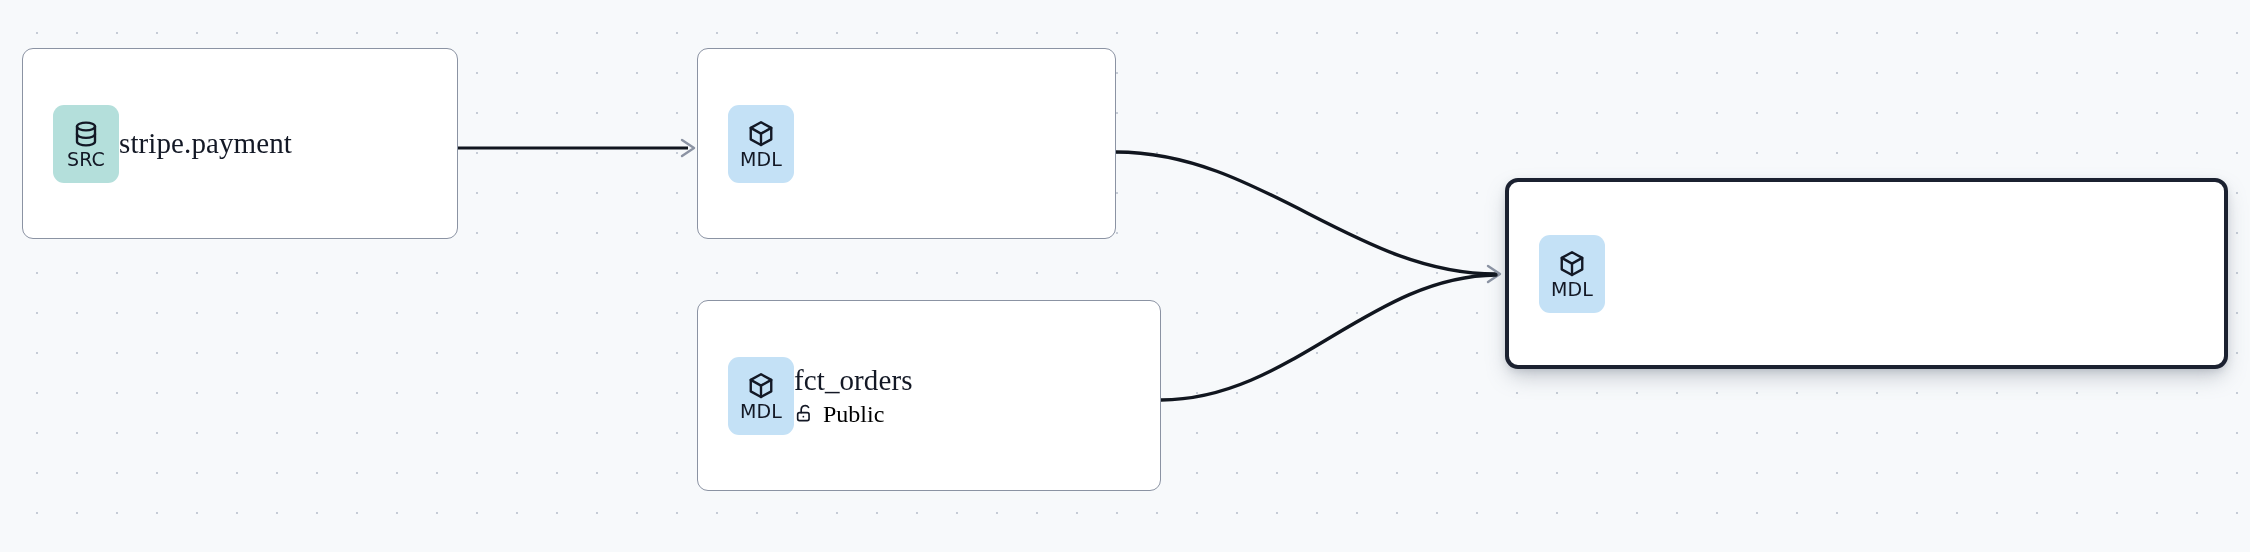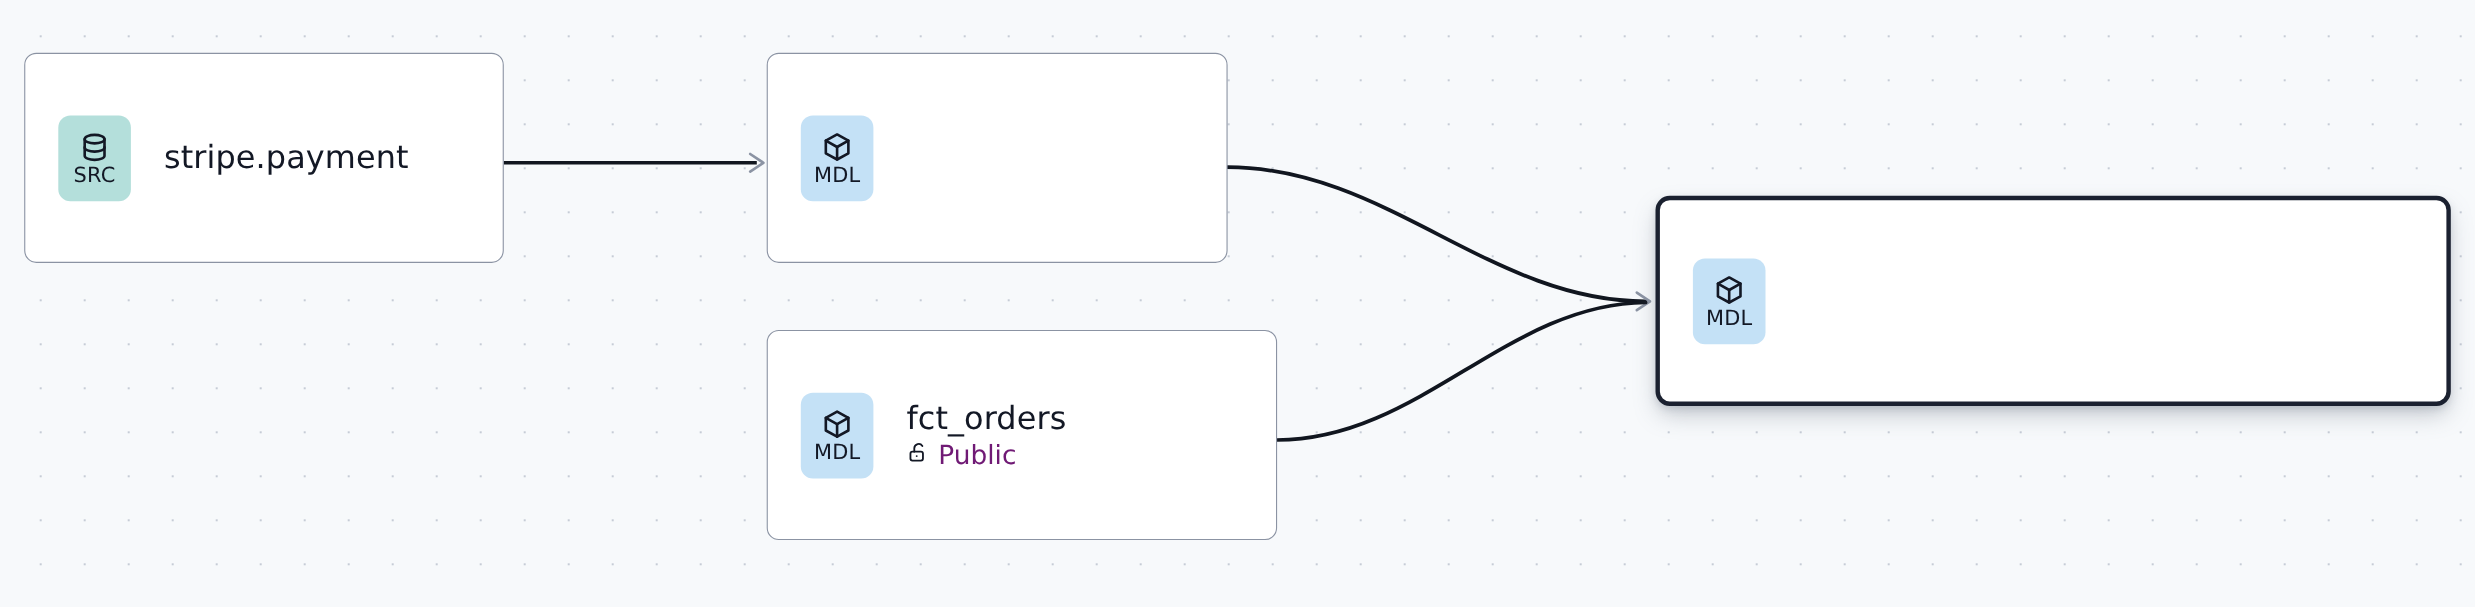--- a/index.html
+++ b/index.html
@@ -73,39 +73,40 @@
   .badge-text {
     font-size: 19px;
     line-height: 1;
     letter-spacing: 0.2px;
     color: #131825;
     font-family: "DejaVu Sans", "Liberation Sans", sans-serif;
   }
 
   
   .node-body {
-    margin-left: 30px;
     display: flex;
     flex-direction: column;
     justify-content: center;
     gap: 4px;
+    font-family: Liberation Serif, serif;
   }
   .node-title {
     font-size: 29px;
     line-height: 1.12;
     color: #131825;
     white-space: nowrap;
     letter-spacing: 0.1px;
   }
   .node-sub {
     display: flex;
+    align-items: center;
     gap: 8px;
     font-size: 24px;
     line-height: 1.1;
-    color: #701a75;
+    color: #000000;
     white-space: nowrap;
   }
   .node-sub svg { display: block; flex: 0 0 auto; }
 
   
   #node-stripe-payment { left: 22px;   top: 48px;  width: 436px; height: 191px; }
   #node-stg-payments   { left: 697px;  top: 48px;  width: 419px; height: 191px; }
   #node-fct-orders     { left: 697px;  top: 300px; width: 464px; height: 191px; }
   #node-agg-journey    { left: 1505px; top: 178px; width: 723px; height: 191px; }
 </style>

